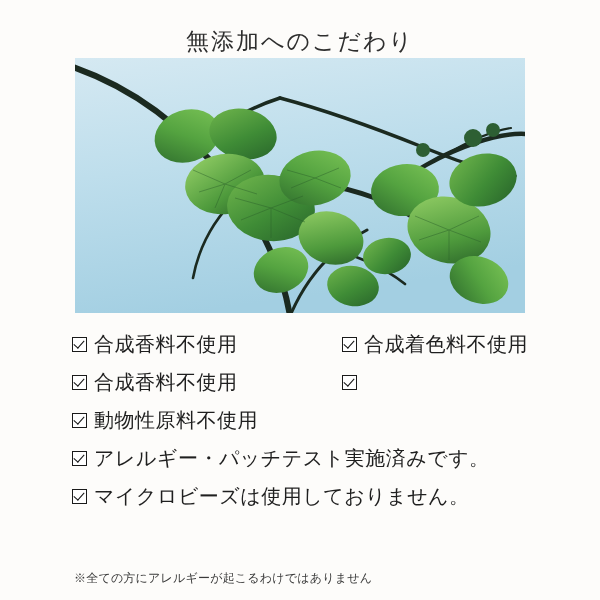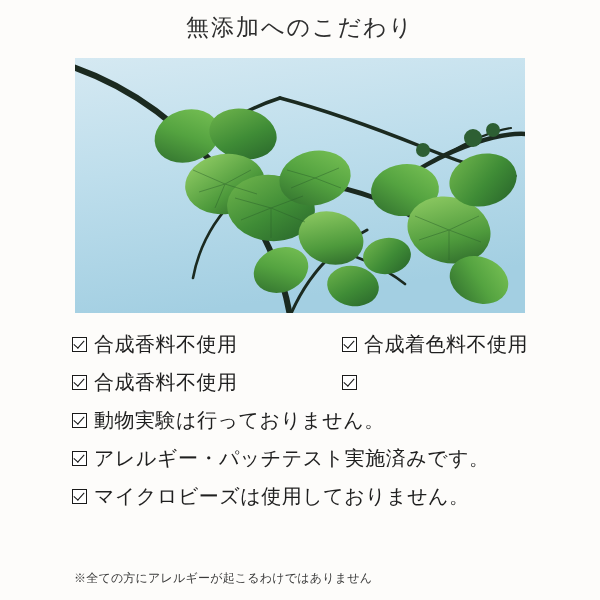--- a/index.html
+++ b/index.html
@@ -18,21 +18,21 @@
     position: relative;
     width: 600px;
     height: 600px;
     box-sizing: border-box;
   }
   .title {
     text-align: center;
     font-size: 23px;
     letter-spacing: 2px;
     color: #2e2e2e;
-    padding-top: 12px;
+    padding-top: 26px;
     font-weight: normal;
     margin: 0;
     font-family: "Liberation Serif", "DejaVu Serif", serif;
   }
 
   
   .photo-wrap {
     position: absolute;
     left: 75px;
     top: 58px;
@@ -197,27 +197,27 @@
     <div class="row">
       <div class="item w-col2">
         <span class="cb"></span>
         <span class="txt">合成香料不使用</span>
       </div>
       <div class="item">
         <span class="cb"></span>
       </div>
     </div>
 
-
-    <div class="row">
-      <div class="item">
-        <span class="cb"></span>
-        <span class="txt">動物実験は行っておりません。</span>
-      </div>
-    </div>
+    <div class="row">
+      <div class="item">
+        <span class="cb"></span>
+        <span class="txt">動物性原料不使用</span>
+      </div>
+    </div>
+
 
     <div class="row">
       <div class="item">
         <span class="cb"></span>
         <span class="txt">アレルギー・パッチテスト実施済みです。</span>
       </div>
     </div>
 
     <div class="row">
       <div class="item">

